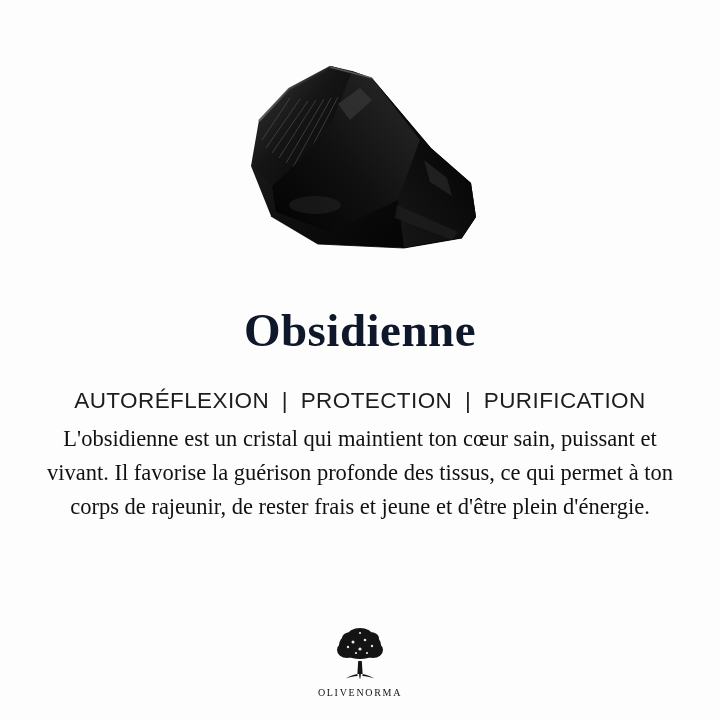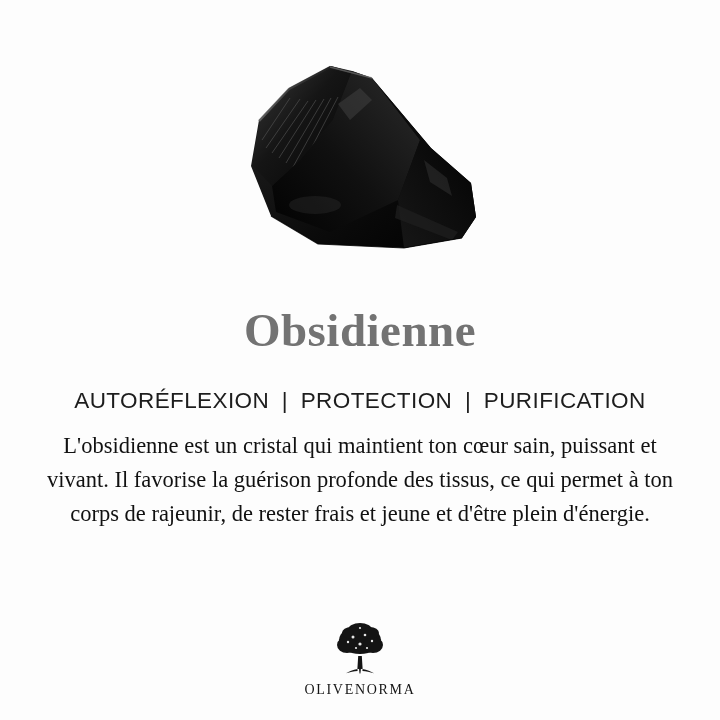--- a/index.html
+++ b/index.html
@@ -39,21 +39,21 @@
   }
 
   
   .title {
     font-family: "Liberation Serif", serif;
     font-size: 47px;
     font-weight: 700;
     letter-spacing: 0.5px;
     line-height: 1;
     margin: 22px 0 0 0;
-    color: #737373;
+    color: #0f172a;
     text-align: center;
   }
   .subtitle {
     font-family: "Liberation Sans", sans-serif;
     font-size: 22.5px;
     font-weight: 400;
     letter-spacing: 0.4px;
     color: #1d1d1d;
     margin-top: 34px;
     text-align: center;
@@ -63,36 +63,36 @@
     padding: 0 6px;
     color: #1d1d1d;
   }
   .body-copy {
     font-family: "Liberation Serif", serif;
     font-size: 22.5px;
     line-height: 34px;
     color: #111111;
     text-align: center;
     width: 640px;
-    margin-top: 15px;
+    margin-top: 8px;
   }
 
   
   .logo-wrap {
     position: absolute;
     left: 0;
     right: 0;
     bottom: 22px;
     display: flex;
     flex-direction: column;
     align-items: center;
   }
   .logo-word {
     font-family: "Liberation Serif", serif;
-    font-size: 14px;
+    font-size: 10px;
     letter-spacing: 1.7px;
     color: #141414;
     margin-top: 4px;
   }
 </style>
 </head>
 <body>
 
 <div class="card">
 

